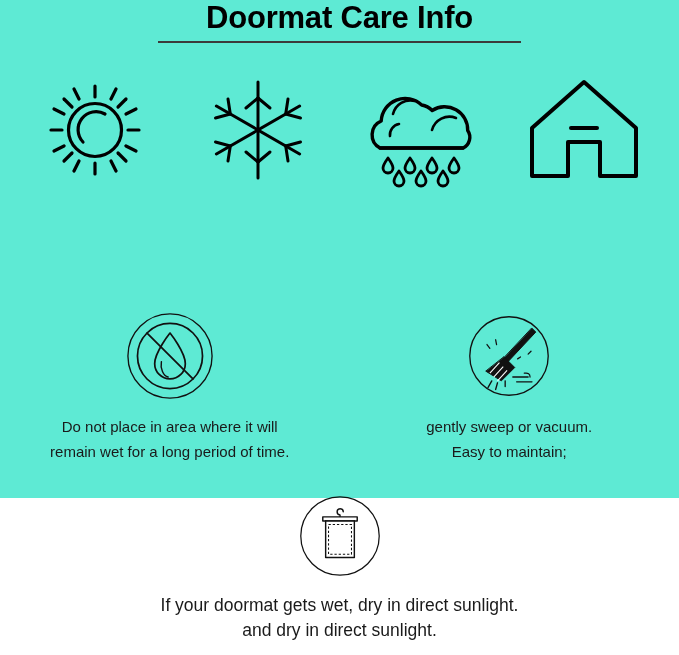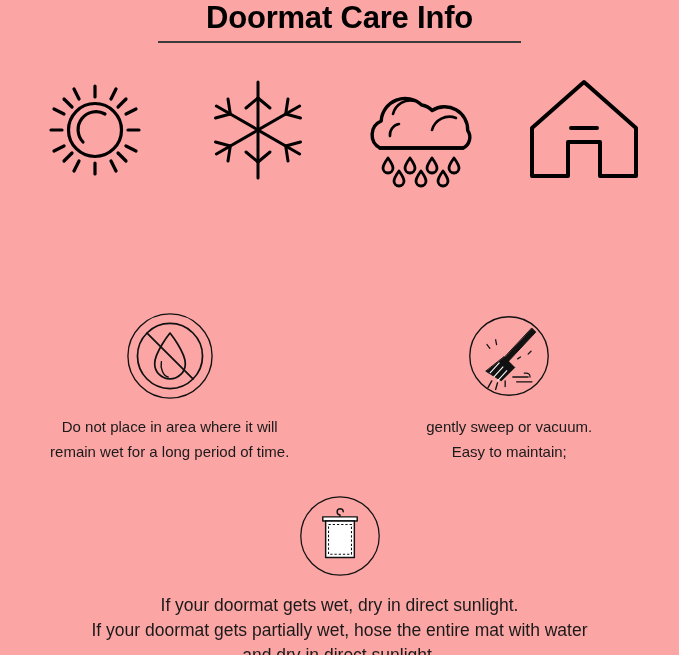--- a/index.html
+++ b/index.html
@@ -11,22 +11,22 @@
     width: 679px;
     height: 655px;
     position: relative;
     font-family: "Liberation Sans", sans-serif;
     color: #000000;
     overflow: hidden;
   }
   .page {
     position: relative;
     width: 679px;
-    height: 655px;
-    background: #fca5a5;
+    height: 498px;
+    background: #5eead4;
   }
 
   
   .title-block {
     position: absolute;
     top: 0px;
     left: 0;
     width: 679px;
     text-align: center;
   }
@@ -292,18 +292,17 @@
       <g stroke="#111" fill="none" stroke-width="1.5" stroke-linecap="round" stroke-linejoin="round">
         <path d="M46 26 v-2 a3.2 3.2 0 1 1 3.4 -3.3"></path>
         <rect x="28" y="26" width="36" height="4.4" fill="#fff"></rect>
         <path d="M31 30.4 l2.5 3.5 h25 l2.5 -3.5"></path>
         <rect x="31" y="30.4" width="30" height="38" fill="#fff"></rect>
       </g>
       <rect x="34" y="34" width="24" height="31" fill="none" stroke="#111" stroke-width="1.1" stroke-dasharray="2.4 2"></rect>
     </svg>
     <div class="bottom-caption">
       <div>If your doormat gets wet, dry in direct sunlight.</div>
-      <div>If your doormat gets partially wet, hose the entire mat with water</div>
       <div>and dry in direct sunlight.</div>
     </div>
   </div>
 
 </div>
 
 </body></html>

